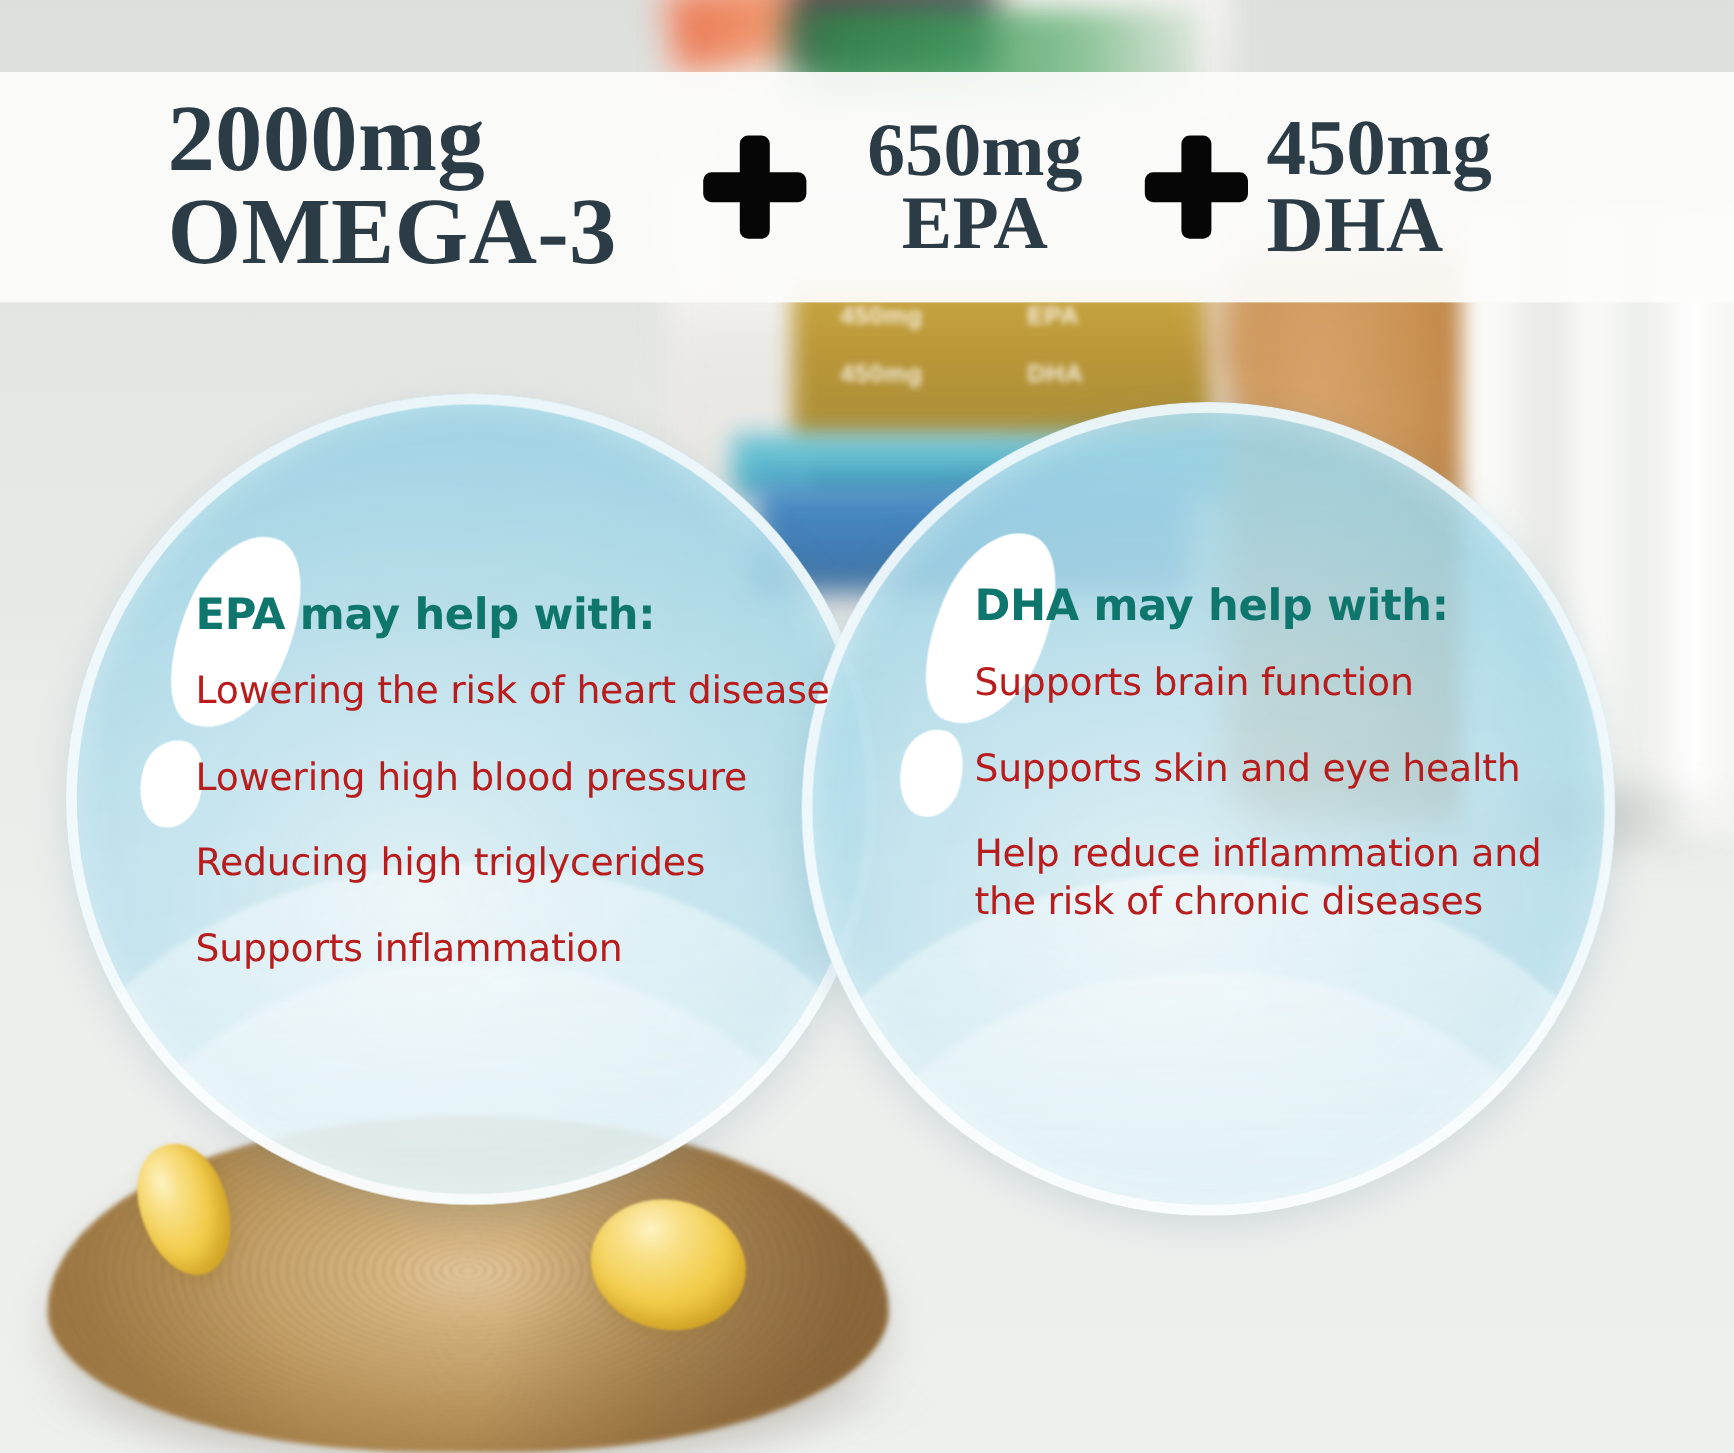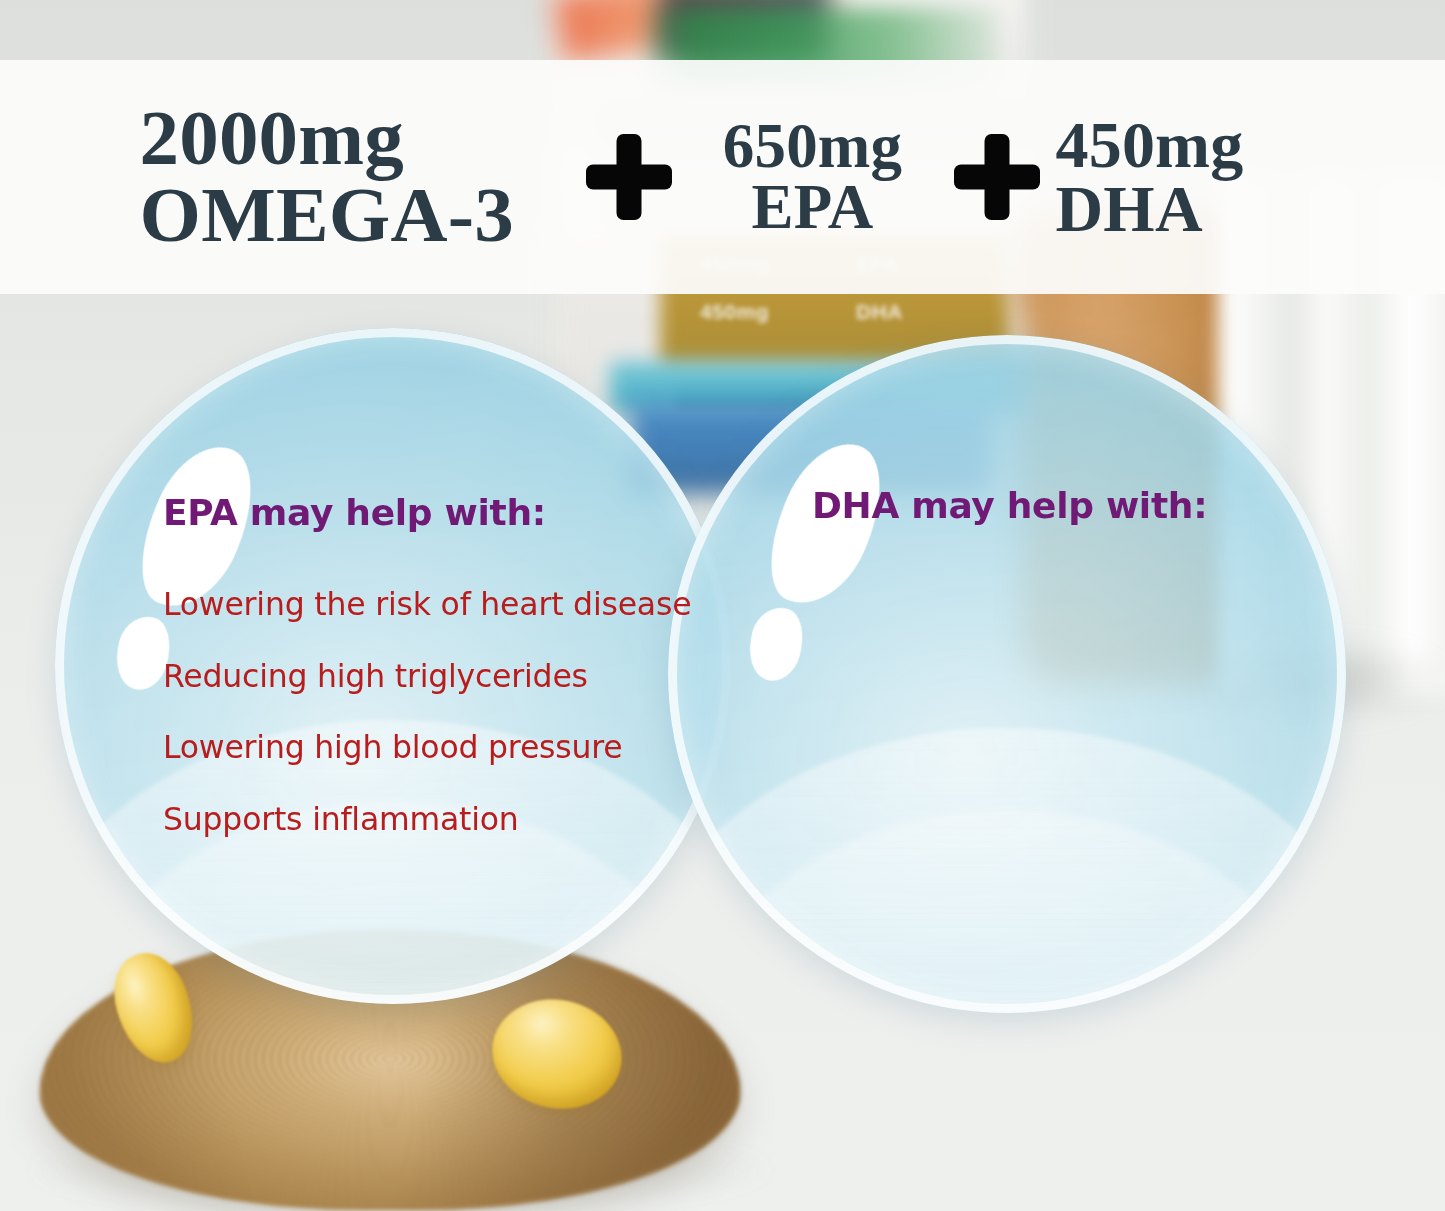--- a/index.html
+++ b/index.html
@@ -167,21 +167,21 @@
     background:
       radial-gradient(ellipse at 34% 26%, #fdf2c0 0%, #f9df84 22%, #f2cd4c 52%, #e0b52f 78%, #cfa224 100%);
     box-shadow:inset -6px -8px 14px rgba(180,130,20,.35), 0 6px 12px rgba(150,120,40,.28);
     filter:blur(.8px);
   }
   .cap1{ left:118px; top:952px; width:72px; height:112px; border-radius:50% 50% 52% 52% / 46% 46% 54% 54%; transform:rotate(-18deg); }
   .cap2{ left:492px; top:1000px; width:130px; height:108px; border-radius:52%; transform:rotate(12deg); }
 
   
   .band{
-    position:absolute; left:0; top:60px; width:1445px; height:234px;
+    position:absolute; left:0; top:60px; width:1445px; height:192px;
     background:rgba(252,252,251,.935);
     display:flex; align-items:center; justify-content:center;
   }
   .band-row{
     display:flex; align-items:center; justify-content:center;
     gap:0px; width:100%; padding:0 96px;
   }
   .dose{
     font-family:"Liberation Serif", serif;
     font-weight:700;
@@ -271,22 +271,22 @@
   
   .bcontent{
     position:absolute; z-index:4;
     color:#26333b;
   }
   .bcontent h3{
     font-family:"DejaVu Sans", sans-serif;
     font-weight:700;
     font-size:36px;
     letter-spacing:-.3px;
-    color:#701a75;
-    margin-bottom:52px;
+    color:#0f766e;
+    margin-bottom:24px;
   }
   .bcontent ul{ list-style:none; }
   .bcontent li{
     font-family:"DejaVu Sans", sans-serif;
     font-weight:400;
     font-size:31.5px;
     line-height:1.26;
     color:#b91c1c;
     margin-bottom:32px;
     letter-spacing:-.2px;
@@ -370,23 +370,28 @@
     <div class="crescent"></div>
     <div class="crescent2"></div>
     <div class="spec-big"></div>
     <div class="spec-small"></div>
   </div>
 
   <div class="bcontent content-l">
     <h3>EPA may help with:</h3>
     <ul>
       <li>Lowering the risk of heart disease</li>
+      <li>Lowering high blood pressure</li>
       <li>Reducing high triglycerides</li>
-      <li>Lowering high blood pressure</li>
       <li>Supports inflammation</li>
     </ul>
   </div>
 
   <div class="bcontent content-r">
     <h3>DHA may help with:</h3>
+    <ul>
+      <li>Supports brain function</li>
+      <li>Supports skin and eye health</li>
+      <li>Help reduce inflammation and the risk of chronic diseases</li>
+    </ul>
   </div>
 
 </div>
 
 </body></html>

